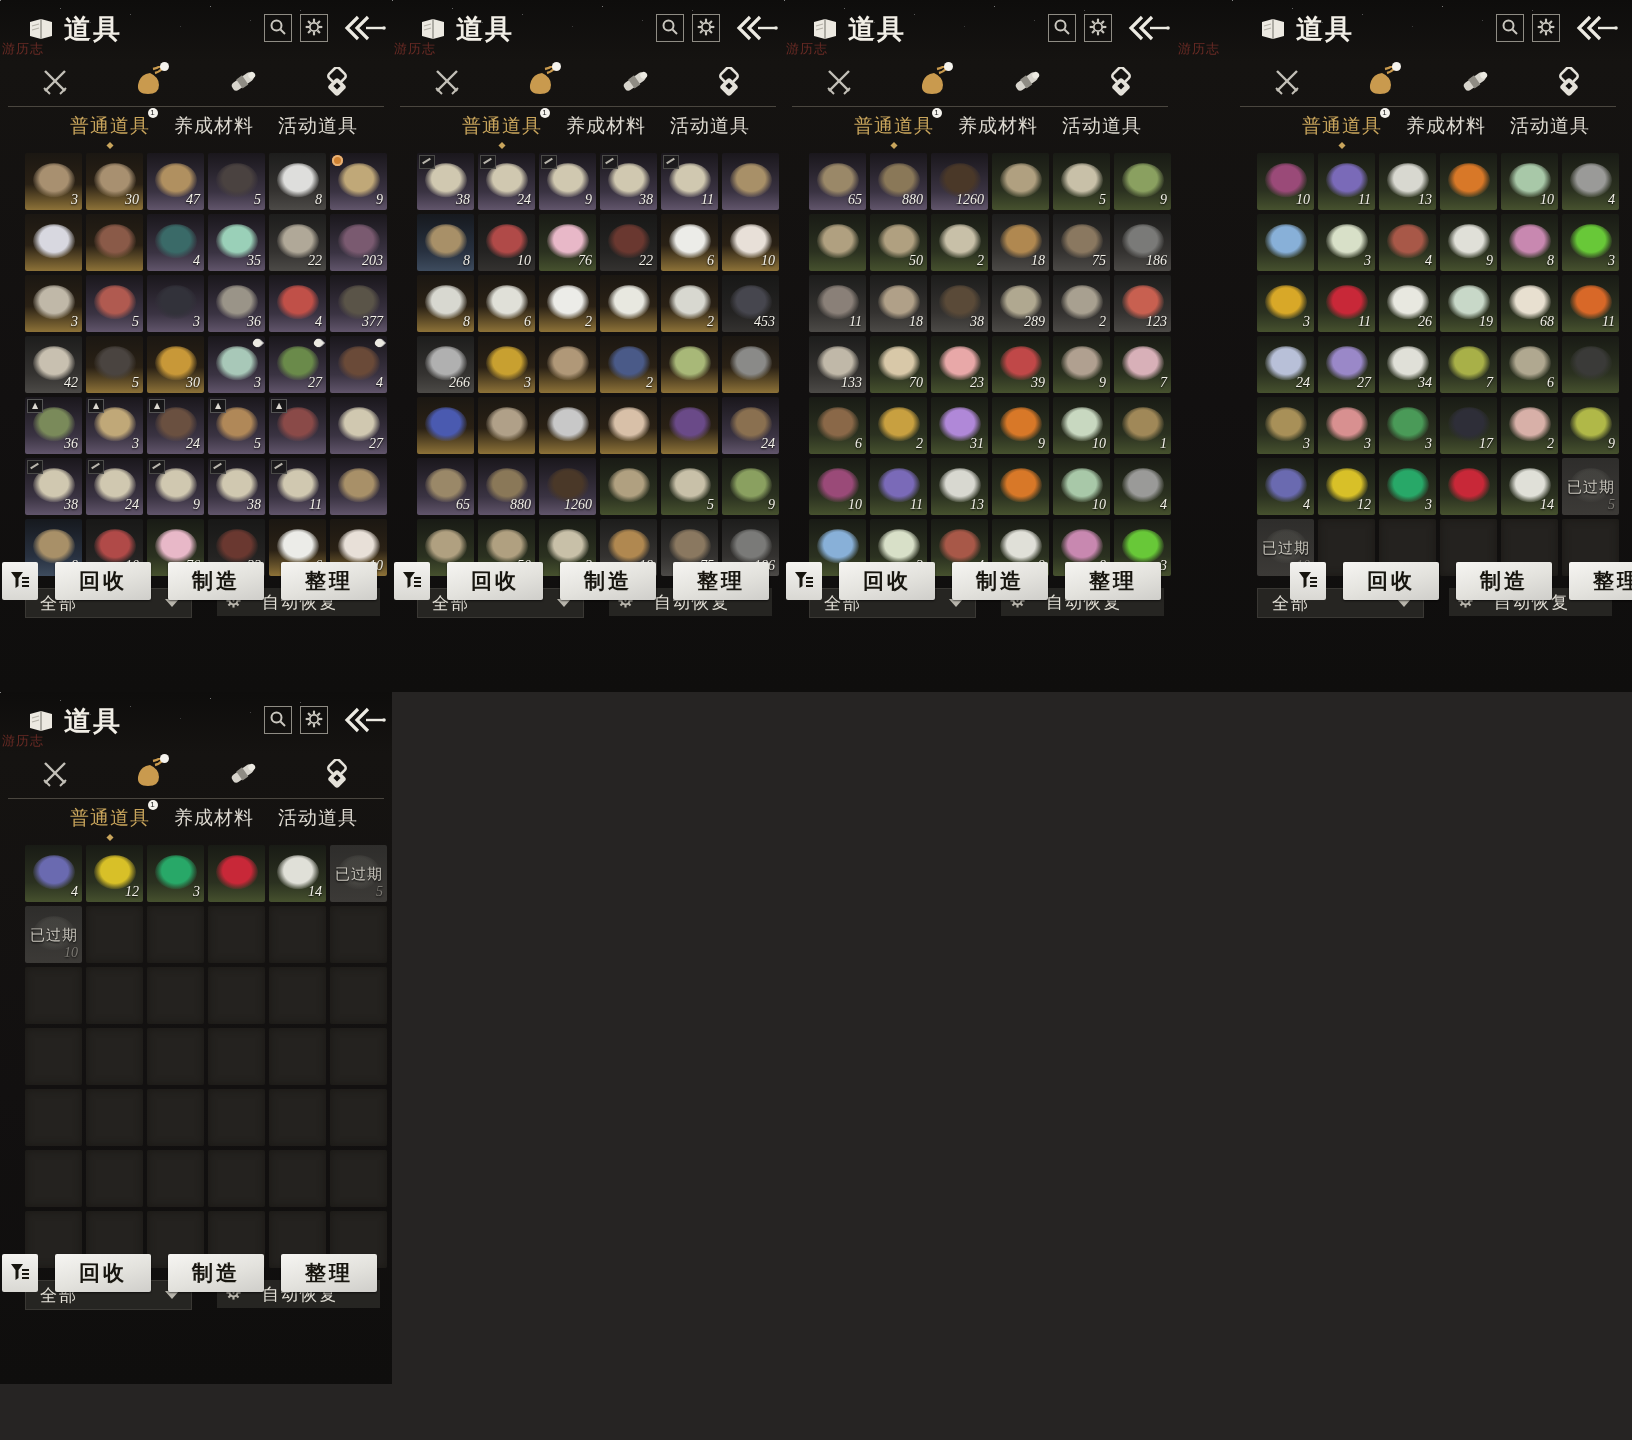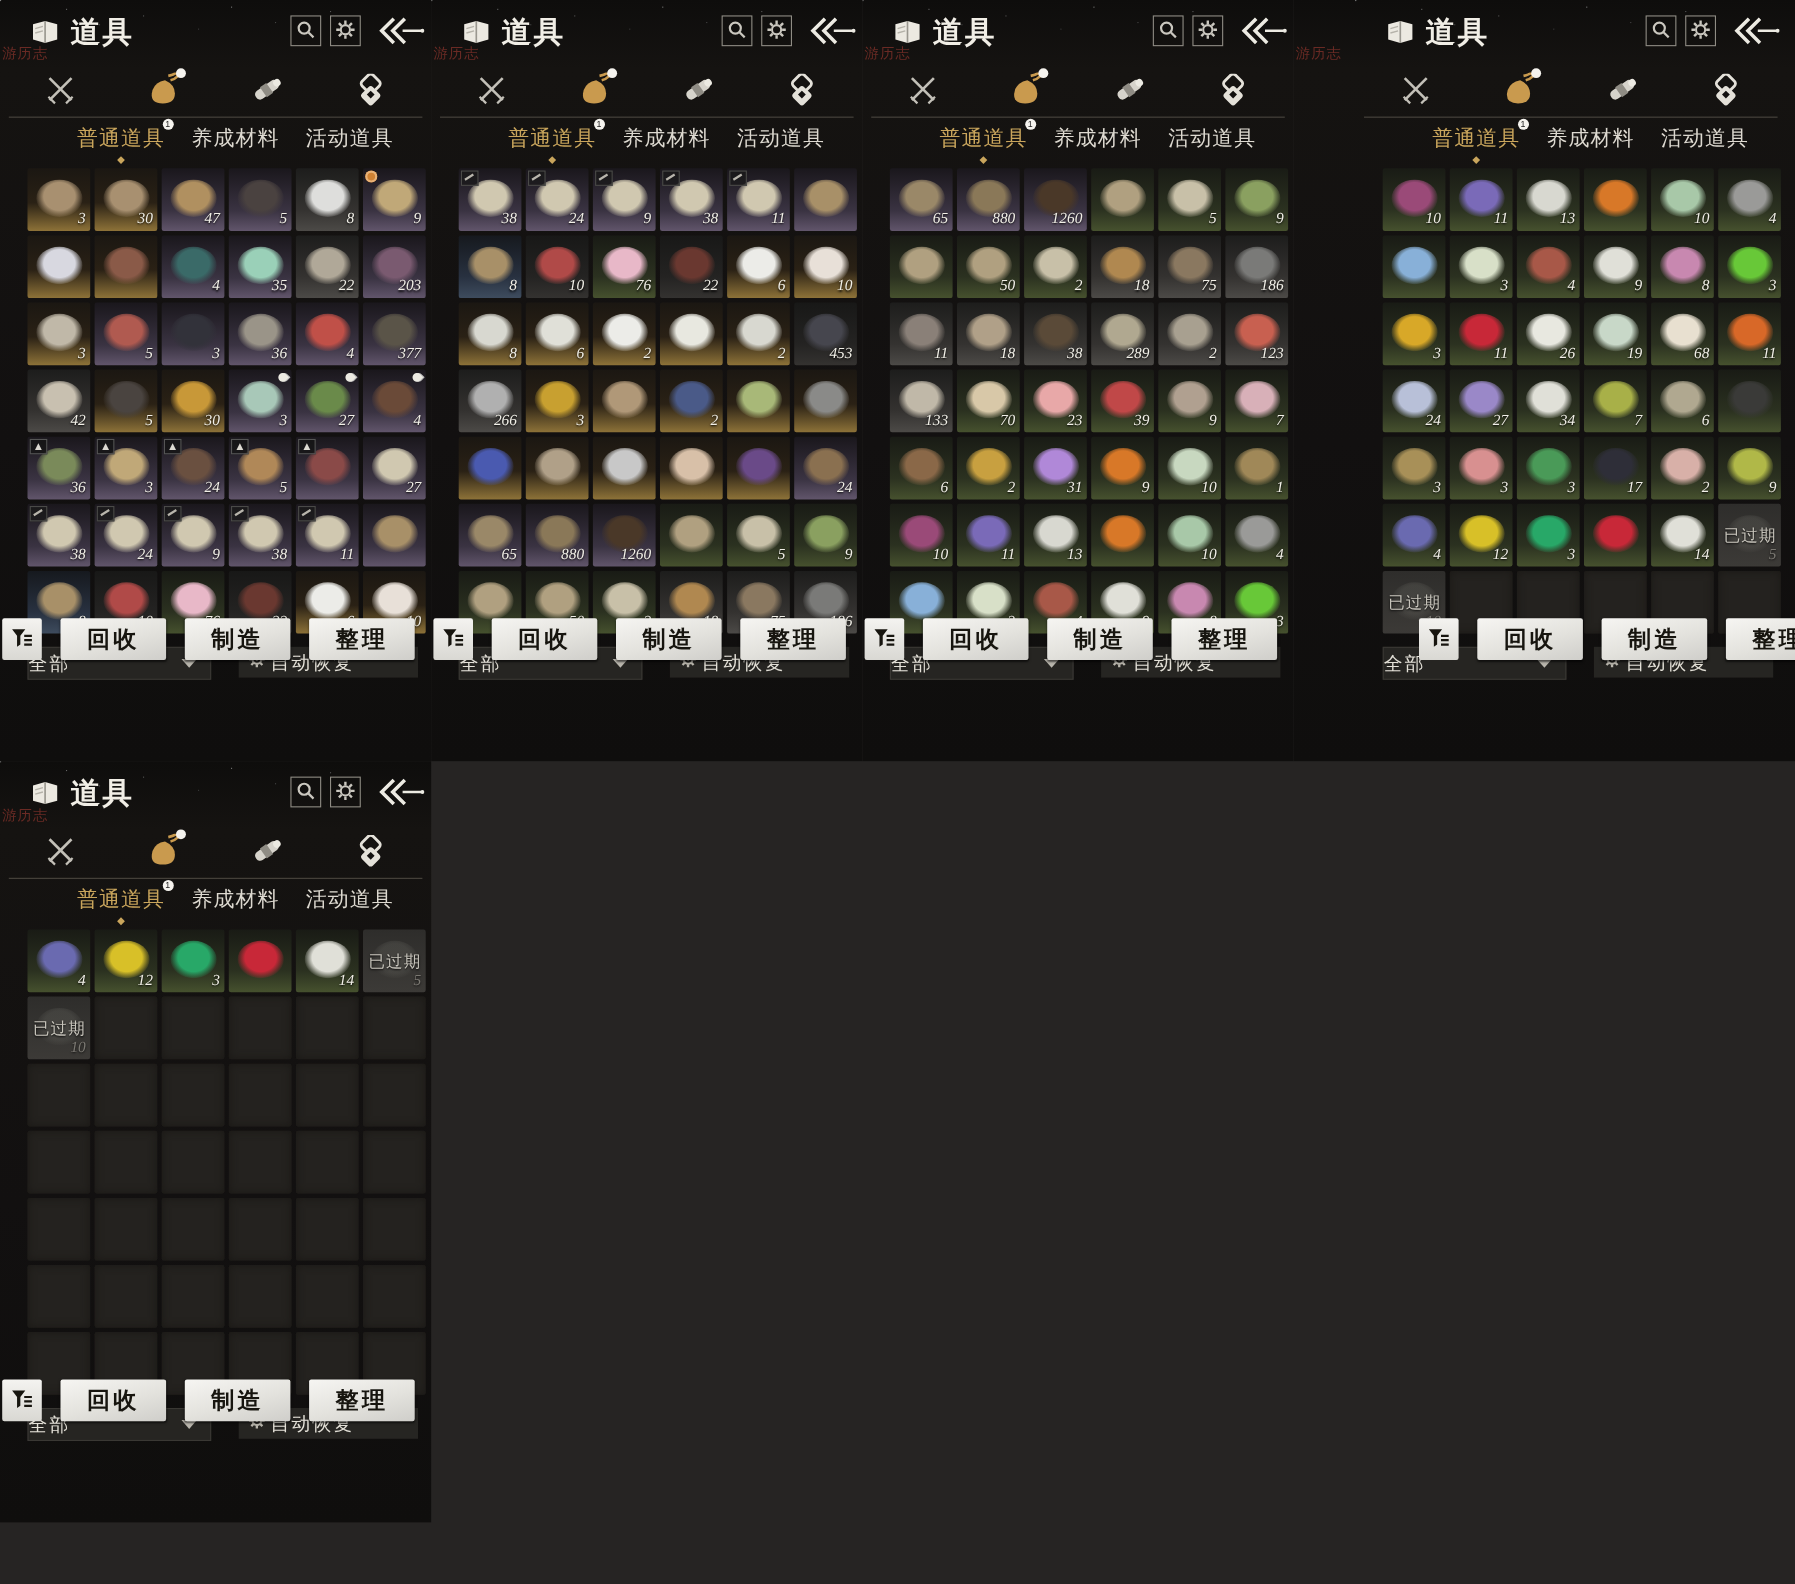--- a/index.html
+++ b/index.html
@@ -49,23 +49,23 @@
   
   .badge{position:absolute;z-index:2;}
   .b-clock{left:2px;top:2px;width:11px;height:11px;border-radius:50%;background:#d08233;box-shadow:inset 0 0 0 2px #e8b277;}
   .b-drop{right:4px;top:3px;width:8px;height:8px;background:#eceae2;border-radius:50% 0 50% 50%;transform:rotate(45deg);box-shadow:1px -1px 0 #bbb;}
   .b-arrow{left:2px;top:2px;width:14px;height:12px;background:rgba(20,20,20,.75);border:1px solid #555;color:#dcd9d1;font-size:8px;line-height:11px;text-align:center;font-family:"DejaVu Sans",sans-serif;}
   .b-seal{left:2px;top:2px;width:14px;height:12px;background:rgba(25,25,25,.7);border:1px solid #4a4a48;}
   .b-seal i{position:absolute;left:2px;top:4px;width:9px;height:2px;background:#b8b5ac;transform:rotate(-32deg);}
   
   .controls{display:flex;gap:25px;margin:12px 0 0 25px;}
   .select{width:165px;height:28px;background:#262522;border:1px solid #3a3834;display:flex;align-items:center;cursor:pointer;}
-  .select span.lab{margin-left:0;font-size:17px;color:#e4e1d8;letter-spacing:2px;}
+  .select span.lab{margin-left:14px;font-size:17px;color:#e4e1d8;letter-spacing:2px;}
   .tri{margin-left:auto;margin-right:12px;width:0;height:0;border-left:7px solid transparent;border-right:7px solid transparent;border-top:8px solid #b9b6ad;}
-  .auto{width:163px;height:28px;background:#262522;display:flex;align-items:center;gap:4px;cursor:pointer;}
+  .auto{width:163px;height:28px;background:#262522;display:flex;align-items:center;gap:20px;cursor:pointer;}
   .auto .lab{font-size:17px;color:#e4e1d8;letter-spacing:2px;}
   .auto svg{margin-left:8px;}
   
   .btnrow{position:absolute;left:0;bottom:18px;width:392px;display:flex;align-items:center;}
   .wide .btnrow{left:56px;}
   .fbtn{width:36px;height:38px;margin-left:2px;background:linear-gradient(180deg,#f4f3f0,#d9d8d3);border:none;display:flex;align-items:center;justify-content:center;cursor:pointer;border-radius:2px;}
   .wbtn{width:96px;height:38px;margin-left:17px;background:linear-gradient(165deg,#f6f5f2 0%,#e3e2dd 55%,#cfceca 100%);border:none;border-radius:2px;font-family:inherit;font-size:21px;font-weight:bold;color:#17150f;letter-spacing:3px;cursor:pointer;box-shadow:0 1px 2px rgba(0,0,0,.6);}
   .wbtn:first-of-type{margin-left:17px;}
 </style>
 </head>

